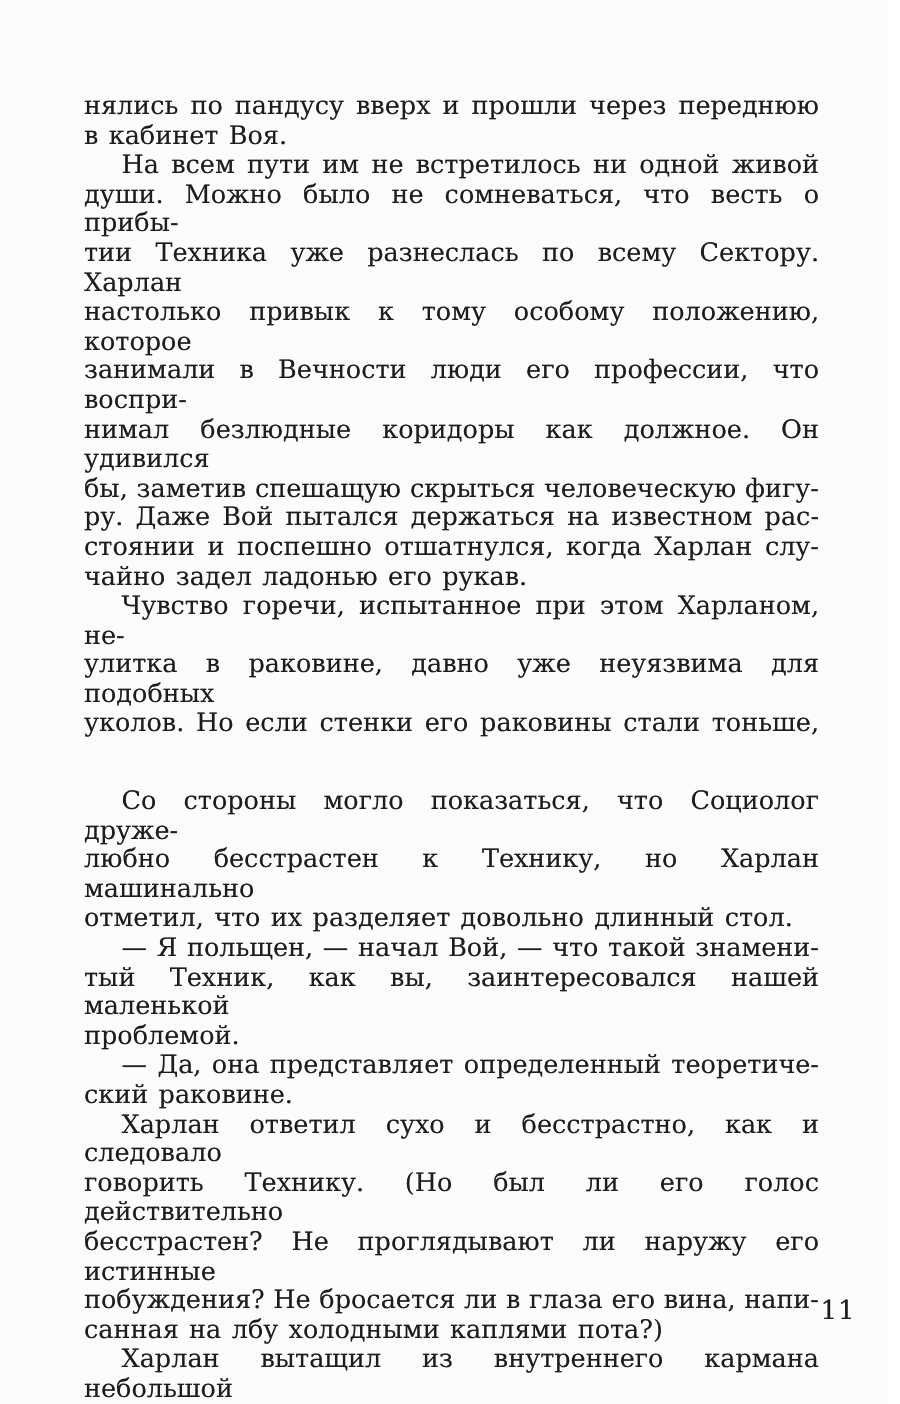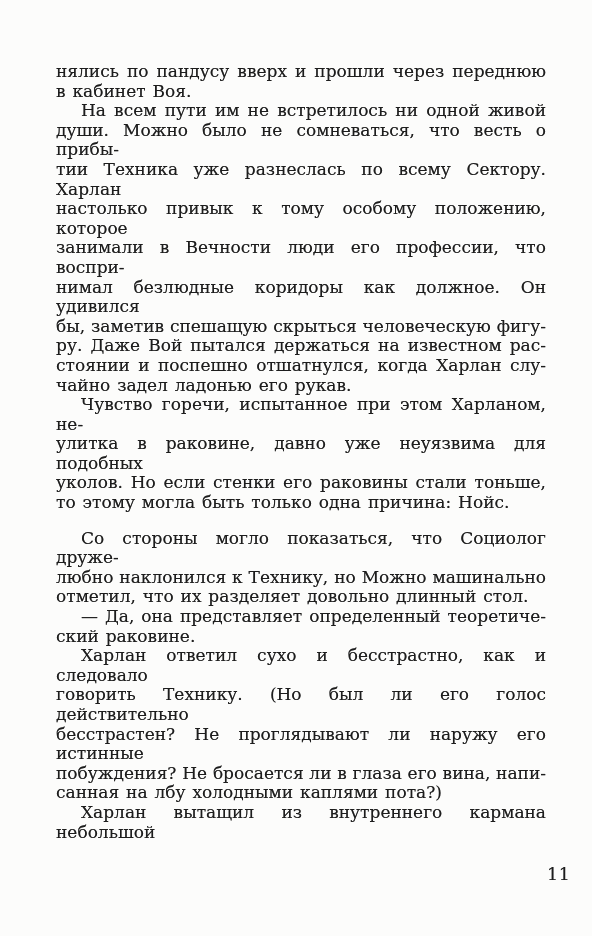--- a/index.html
+++ b/index.html
@@ -20,21 +20,21 @@
     position: absolute;
     left: 56px;
     top: 62px;
     width: 490px;
   }
   .para {
     margin: 0;
     padding: 0;
   }
   .para.gap {
-    margin-top: 16px;
+    margin-top: 32px;
   }
   .line {
     font-size: 17px;
     line-height: 19.6px;
     text-align: justify;
     text-align-last: justify;
     text-shadow: 0 0 0.4px rgba(20,20,20,0.55);
     white-space: normal;
   }
   .para.indent .line:first-child {
@@ -72,26 +72,30 @@
         <div class="line">нимал безлюдные коридоры как должное. Он удивился</div>
         <div class="line">бы, заметив спешащую скрыться человеческую фигу-</div>
         <div class="line">ру. Даже Вой пытался держаться на известном рас-</div>
         <div class="line">стоянии и поспешно отшатнулся, когда Харлан слу-</div>
         <div class="line last">чайно задел ладонью его рукав.</div>
       </div>
       <div class="para indent">
         <div class="line">Чувство горечи, испытанное при этом Харланом, не-</div>
         <div class="line">улитка в раковине, давно уже неуязвима для подобных</div>
         <div class="line">уколов. Но если стенки его раковины стали тоньше,</div>
-        <div class="line last">то этому могла быть только одна причина: Нойс.</div>
       </div>
       <div class="para indent gap">
         <div class="line">Со стороны могло показаться, что Социолог друже-</div>
-        <div class="line">любно наклонился к Технику, но Можно машинально</div>
+        <div class="line">любно бесстрастен к Технику, но Харлан машинально</div>
         <div class="line last">отметил, что их разделяет довольно длинный стол.</div>
+      </div>
+      <div class="para indent">
+        <div class="line">— Я польщен, — начал Вой, — что такой знамени-</div>
+        <div class="line">тый Техник, как вы, заинтересовался нашей маленькой</div>
+        <div class="line last">проблемой.</div>
       </div>
       <div class="para indent">
         <div class="line">— Да, она представляет определенный теоретиче-</div>
         <div class="line last">ский раковине.</div>
       </div>
       <div class="para indent">
         <div class="line">Харлан ответил сухо и бесстрастно, как и следовало</div>
         <div class="line">говорить Технику. (Но был ли его голос действительно</div>
         <div class="line">бесстрастен? Не проглядывают ли наружу его истинные</div>
         <div class="line">побуждения? Не бросается ли в глаза его вина, напи-</div>

